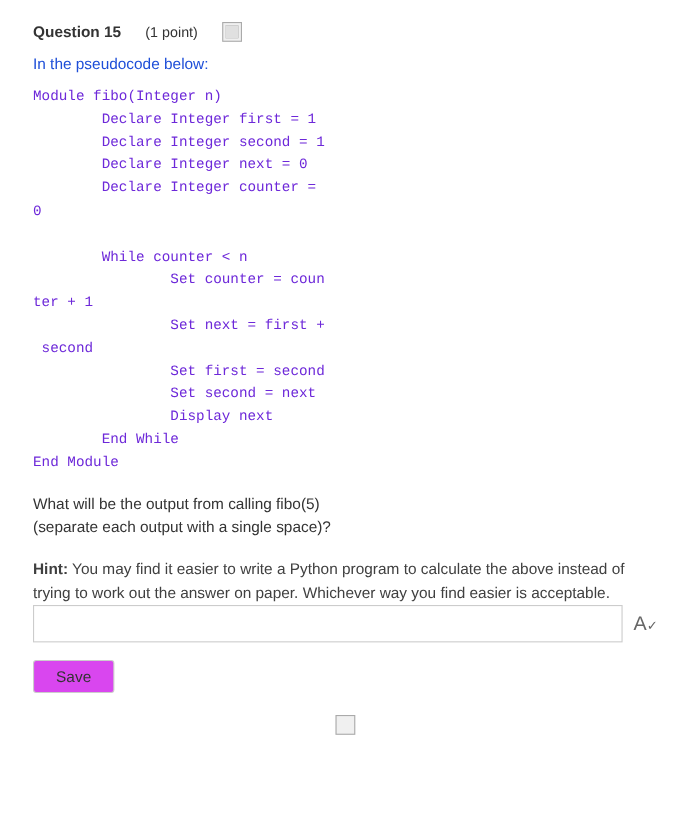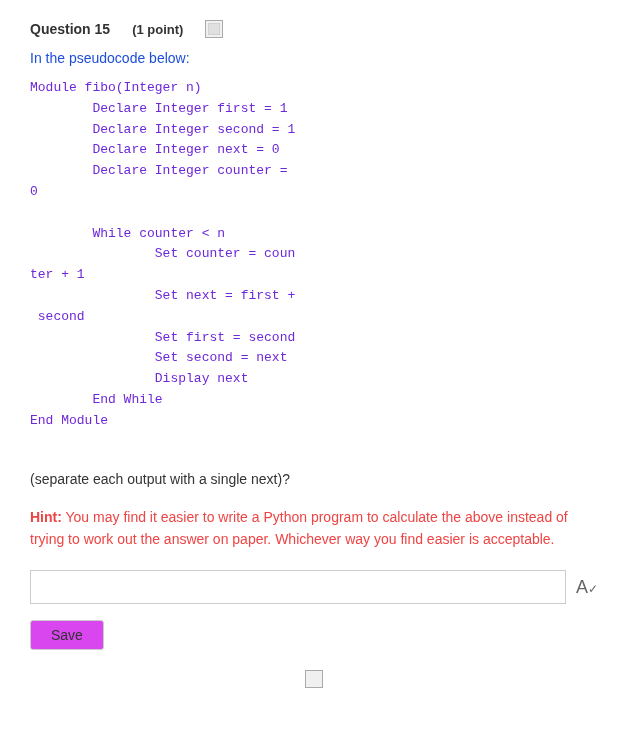--- a/index.html
+++ b/index.html
@@ -25,21 +25,21 @@
       margin-bottom: 12px;
     }
 
     .question-title {
       font-weight: bold;
       font-size: 14px;
     }
 
     .point-label {
       font-size: 13px;
-      font-weight: bold;
+      font-weight: normal;
     }
 
     .flag-icon {
       width: 18px;
       height: 18px;
       border: 1px solid #aaa;
       background: #f0f0f0;
       display: inline-flex;
       align-items: center;
       justify-content: center;
@@ -63,22 +63,21 @@
 
     .question-text {
       font-size: 14px;
       margin-bottom: 16px;
       color: #333;
       line-height: 1.5;
     }
 
     .hint-block {
       font-size: 14px;
-      color: #ef4444;
-      margin-bottom: 20px;
+      color: #404040;
       line-height: 1.6;
     }
 
     .hint-block .hint-label {
       font-weight: bold;
     }
 
     .answer-row {
       display: flex;
       align-items: center;
@@ -155,22 +154,22 @@
 ter + 1
                 Set next = first +
  second
                 Set first = second
                 Set second = next
                 Display next
         End While
 End Module</span></div>
 
 <div class="question-text">
-  <br>
-  <span>(separate each output with a single next)?</span>
+  <span>What will be the output from calling fibo(5)</span><br>
+  <span>(separate each output with a single space)?</span>
 </div>
 
 <div class="hint-block">
   <span class="hint-label">Hint:</span><span> You may find it easier to write a Python program to calculate the above instead of trying to work out the answer on paper. Whichever way you find easier is acceptable.</span>
 </div>
 
 <div class="answer-row">
   <input type="text" class="answer-input" placeholder="" style="">
   <span class="spell-check-icon">A<span style="font-size:12px;">✓</span></span>
 </div>

